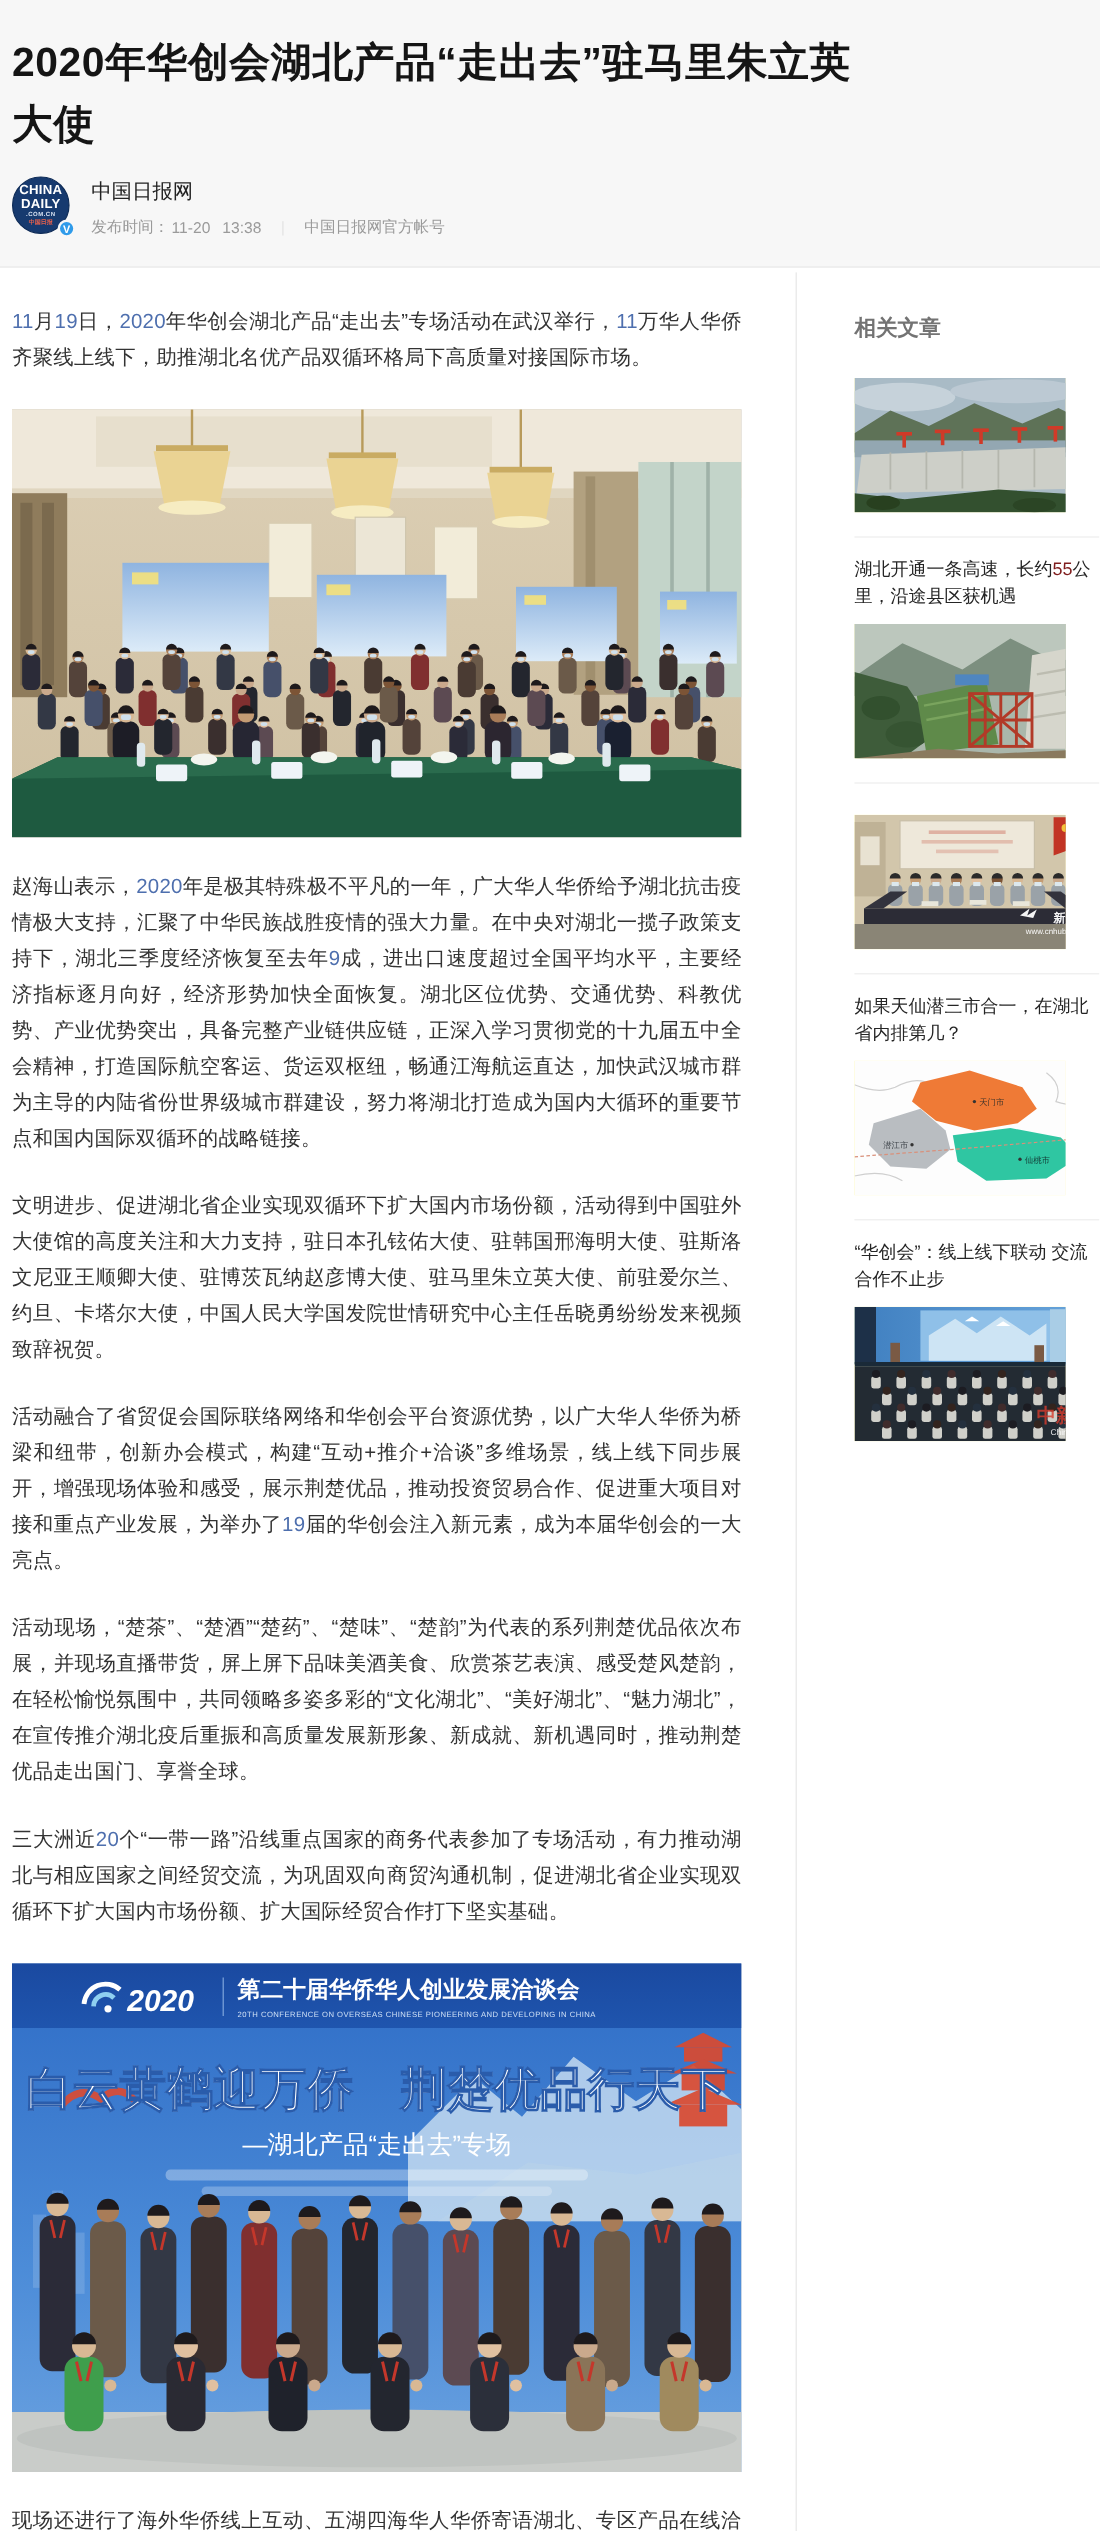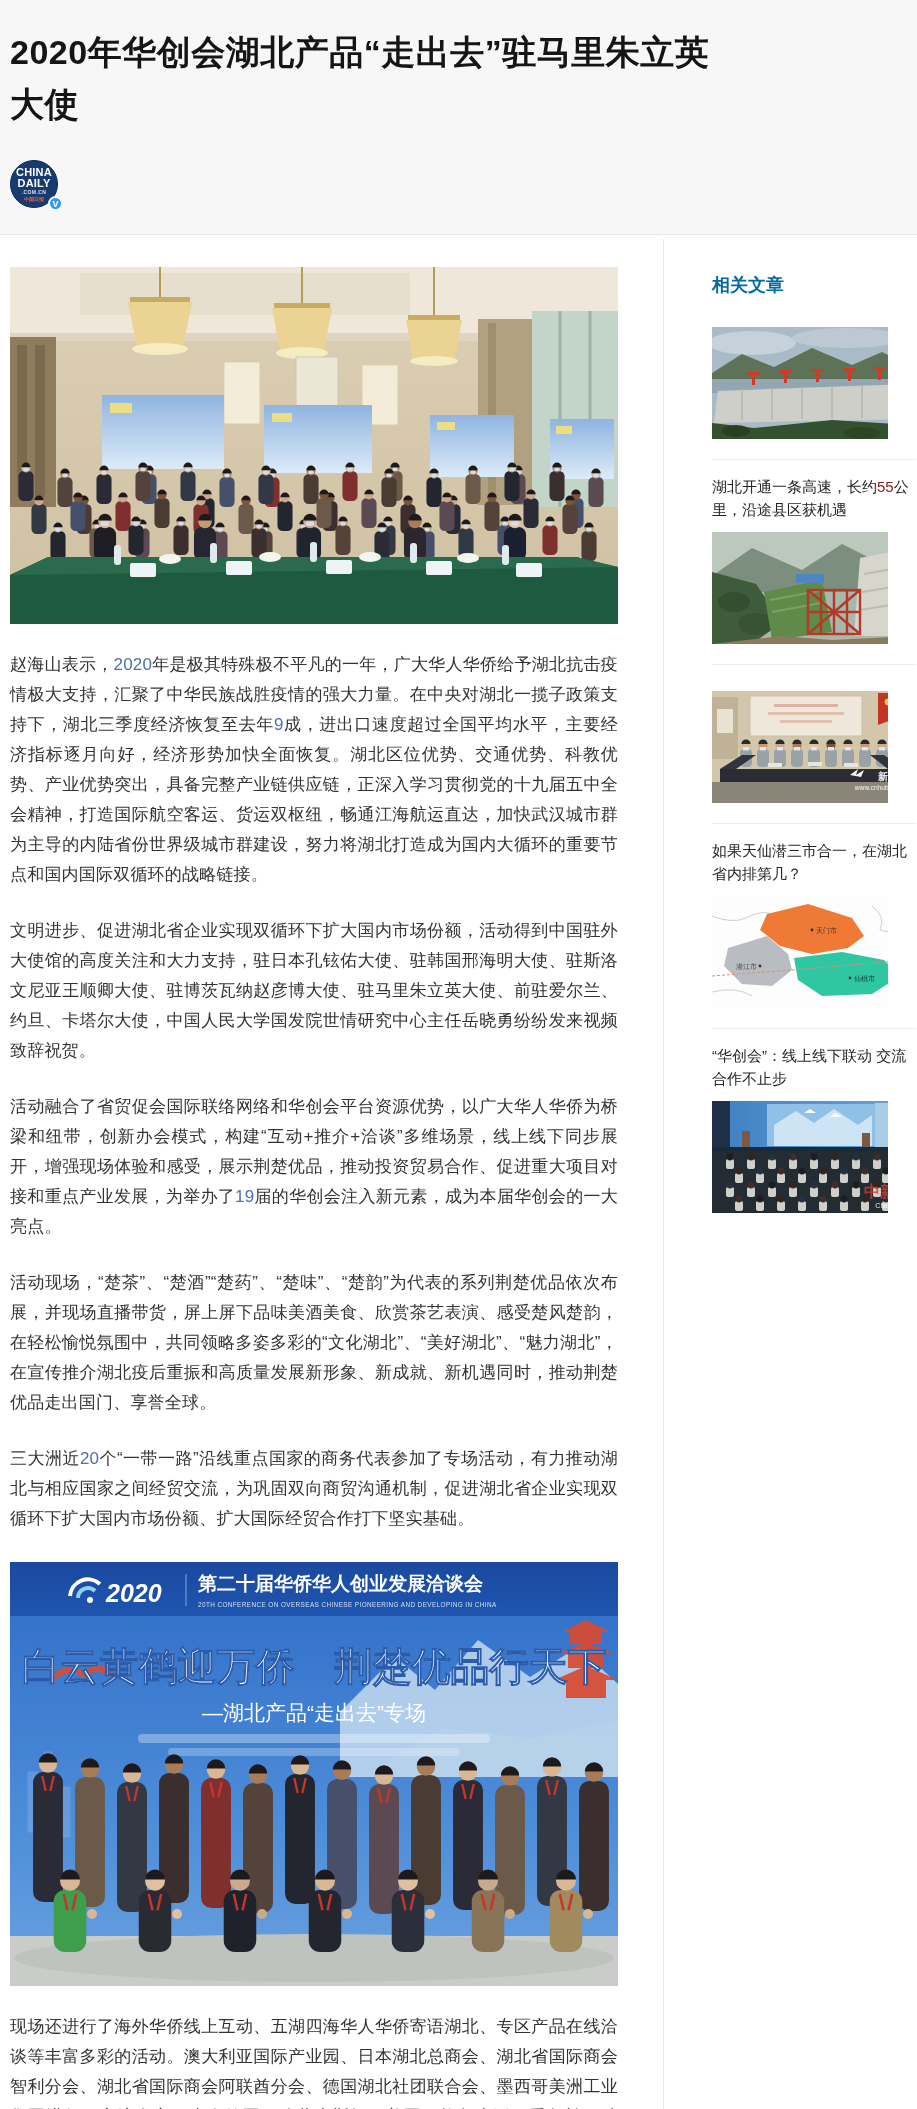--- a/index.html
+++ b/index.html
@@ -1,41 +1,41 @@
 <!DOCTYPE html>
 <html><head>
 <meta charset="utf-8">
 <style>
 *{box-sizing:border-box;margin:0;padding:0}
 html,body{background:#fff}
 body{width:917px;font-family:"Liberation Sans","DejaVu Sans",sans-serif;color:#333}
 .header{background:#f7f7f7;border-bottom:1px solid #e8e8e8;padding:26px 10px 24px 10px}
 .title{font-size:34px;line-height:52px;font-weight:700;color:#151515;max-width:700px;letter-spacing:.5px}
-.src-row{display:flex;align-items:center;margin-top:30px}
+.src-row{display:flex;align-items:center;margin-top:16px}
 .logo{position:relative;width:50px;height:50px;flex:none;cursor:pointer}
 .logo-circle{width:48px;height:48px;border-radius:50%;background:#173a6f;display:flex;flex-direction:column;align-items:center;justify-content:center;color:#fff;font-weight:700;border:1px solid #0f2c57}
 .logo-l1,.logo-l2{font-size:11px;line-height:11px;letter-spacing:.2px}
 .logo-l3{font-size:5px;line-height:7px;letter-spacing:.4px;color:#d8e2f2}
 .logo-l4{font-size:5px;line-height:6px;color:#e8604c}
 .badge{position:absolute;right:-3px;bottom:-1px;width:15px;height:15px;border-radius:50%;background:#2f9bea;color:#fff;font-size:9px;font-weight:700;display:flex;align-items:center;justify-content:center;border:2px solid #f7f7f7}
 .src-meta{margin-left:16px;padding-top:2px}
 .src-name{font-size:17px;color:#222;cursor:pointer}
 .pub-row{margin-top:9px;font-size:13px;color:#9a9a9a;display:flex;align-items:center}
 .pub-date{margin-left:2px}
 .pub-clock{margin-left:10px}
 .pub-sep{color:#dcdcdc;margin:0 12px;font-size:12px}
 .content{display:flex;align-items:stretch;padding:4px 0 30px 10px}
 .article{width:608px}
 .article p{font-size:17px;line-height:30px;color:#333;margin-top:26px;letter-spacing:.2px;text-align:justify}
 .num-blue{color:#4e6fae}
 .num-warm{color:#7f1d1d}
 figure.photo{margin:28px 0 2px 0;width:608px;overflow:hidden;background:#ddd}
 .vdivider{width:1px;background:#e7e7e7;margin-left:45px}
 .sidebar{width:204px;margin-left:48px;padding-top:34px}
-.sb-head{font-size:18px;font-weight:700;color:#0369a1;margin-bottom:4px}
+.sb-head{font-size:18px;font-weight:700;color:#737373;margin-bottom:4px}
 .sb-item{padding:15px 0 20px 0;border-bottom:1px solid #ededed;cursor:pointer}
 .sb-item:last-child{border-bottom:none}
 .sb-title{font-size:15px;line-height:23px;color:#252525}
 .sb-img{margin-top:11px;width:176px;height:112px;overflow:hidden;background:#fef9c3}
 svg{display:block}
 </style>
 </head>
 <body>
 
 <div class="header">
@@ -43,25 +43,36 @@
   <div class="src-row">
     <div class="logo">
       <div class="logo-circle">
         <span class="logo-l1">CHINA</span>
         <span class="logo-l2">DAILY</span>
         <span class="logo-l3">.COM.CN</span>
         <span class="logo-l4">中国日报</span>
       </div>
       <div class="badge">V</div>
     </div>
+    <div class="src-meta">
+      <div class="src-name">中国日报网</div>
+      <div class="pub-row">
+        <span>发布时间：</span>
+        <span class="pub-date">11-20</span>
+        <span class="pub-clock">13:38</span>
+        <span class="pub-sep">｜</span>
+        <span>中国日报网官方帐号</span>
+      </div>
+    </div>
   </div>
 </div>
 
 <div class="content">
   <div class="article">
+    <p><span class="num-blue">11</span>月<span class="num-blue">19</span>日，<span class="num-blue">2020</span>年华创会湖北产品“走出去”专场活动在武汉举行，<span class="num-blue">11</span>万华人华侨齐聚线上线下，助推湖北名优产品双循环格局下高质量对接国际市场。</p>
 
     <figure class="photo">
       <svg viewBox="0 0 608 357" width="608" height="357" xmlns="http://www.w3.org/2000/svg">
         <defs>
           <linearGradient id="wall1" x1="0" y1="0" x2="0" y2="1">
             <stop offset="0" stop-color="#ddd0b6"></stop>
               <stop offset="1" stop-color="#cfc0a2"></stop>
           </linearGradient>
           <linearGradient id="board1" x1="0" y1="0" x2="0" y2="1">
             <stop offset="0" stop-color="#8fb4e0"></stop>

